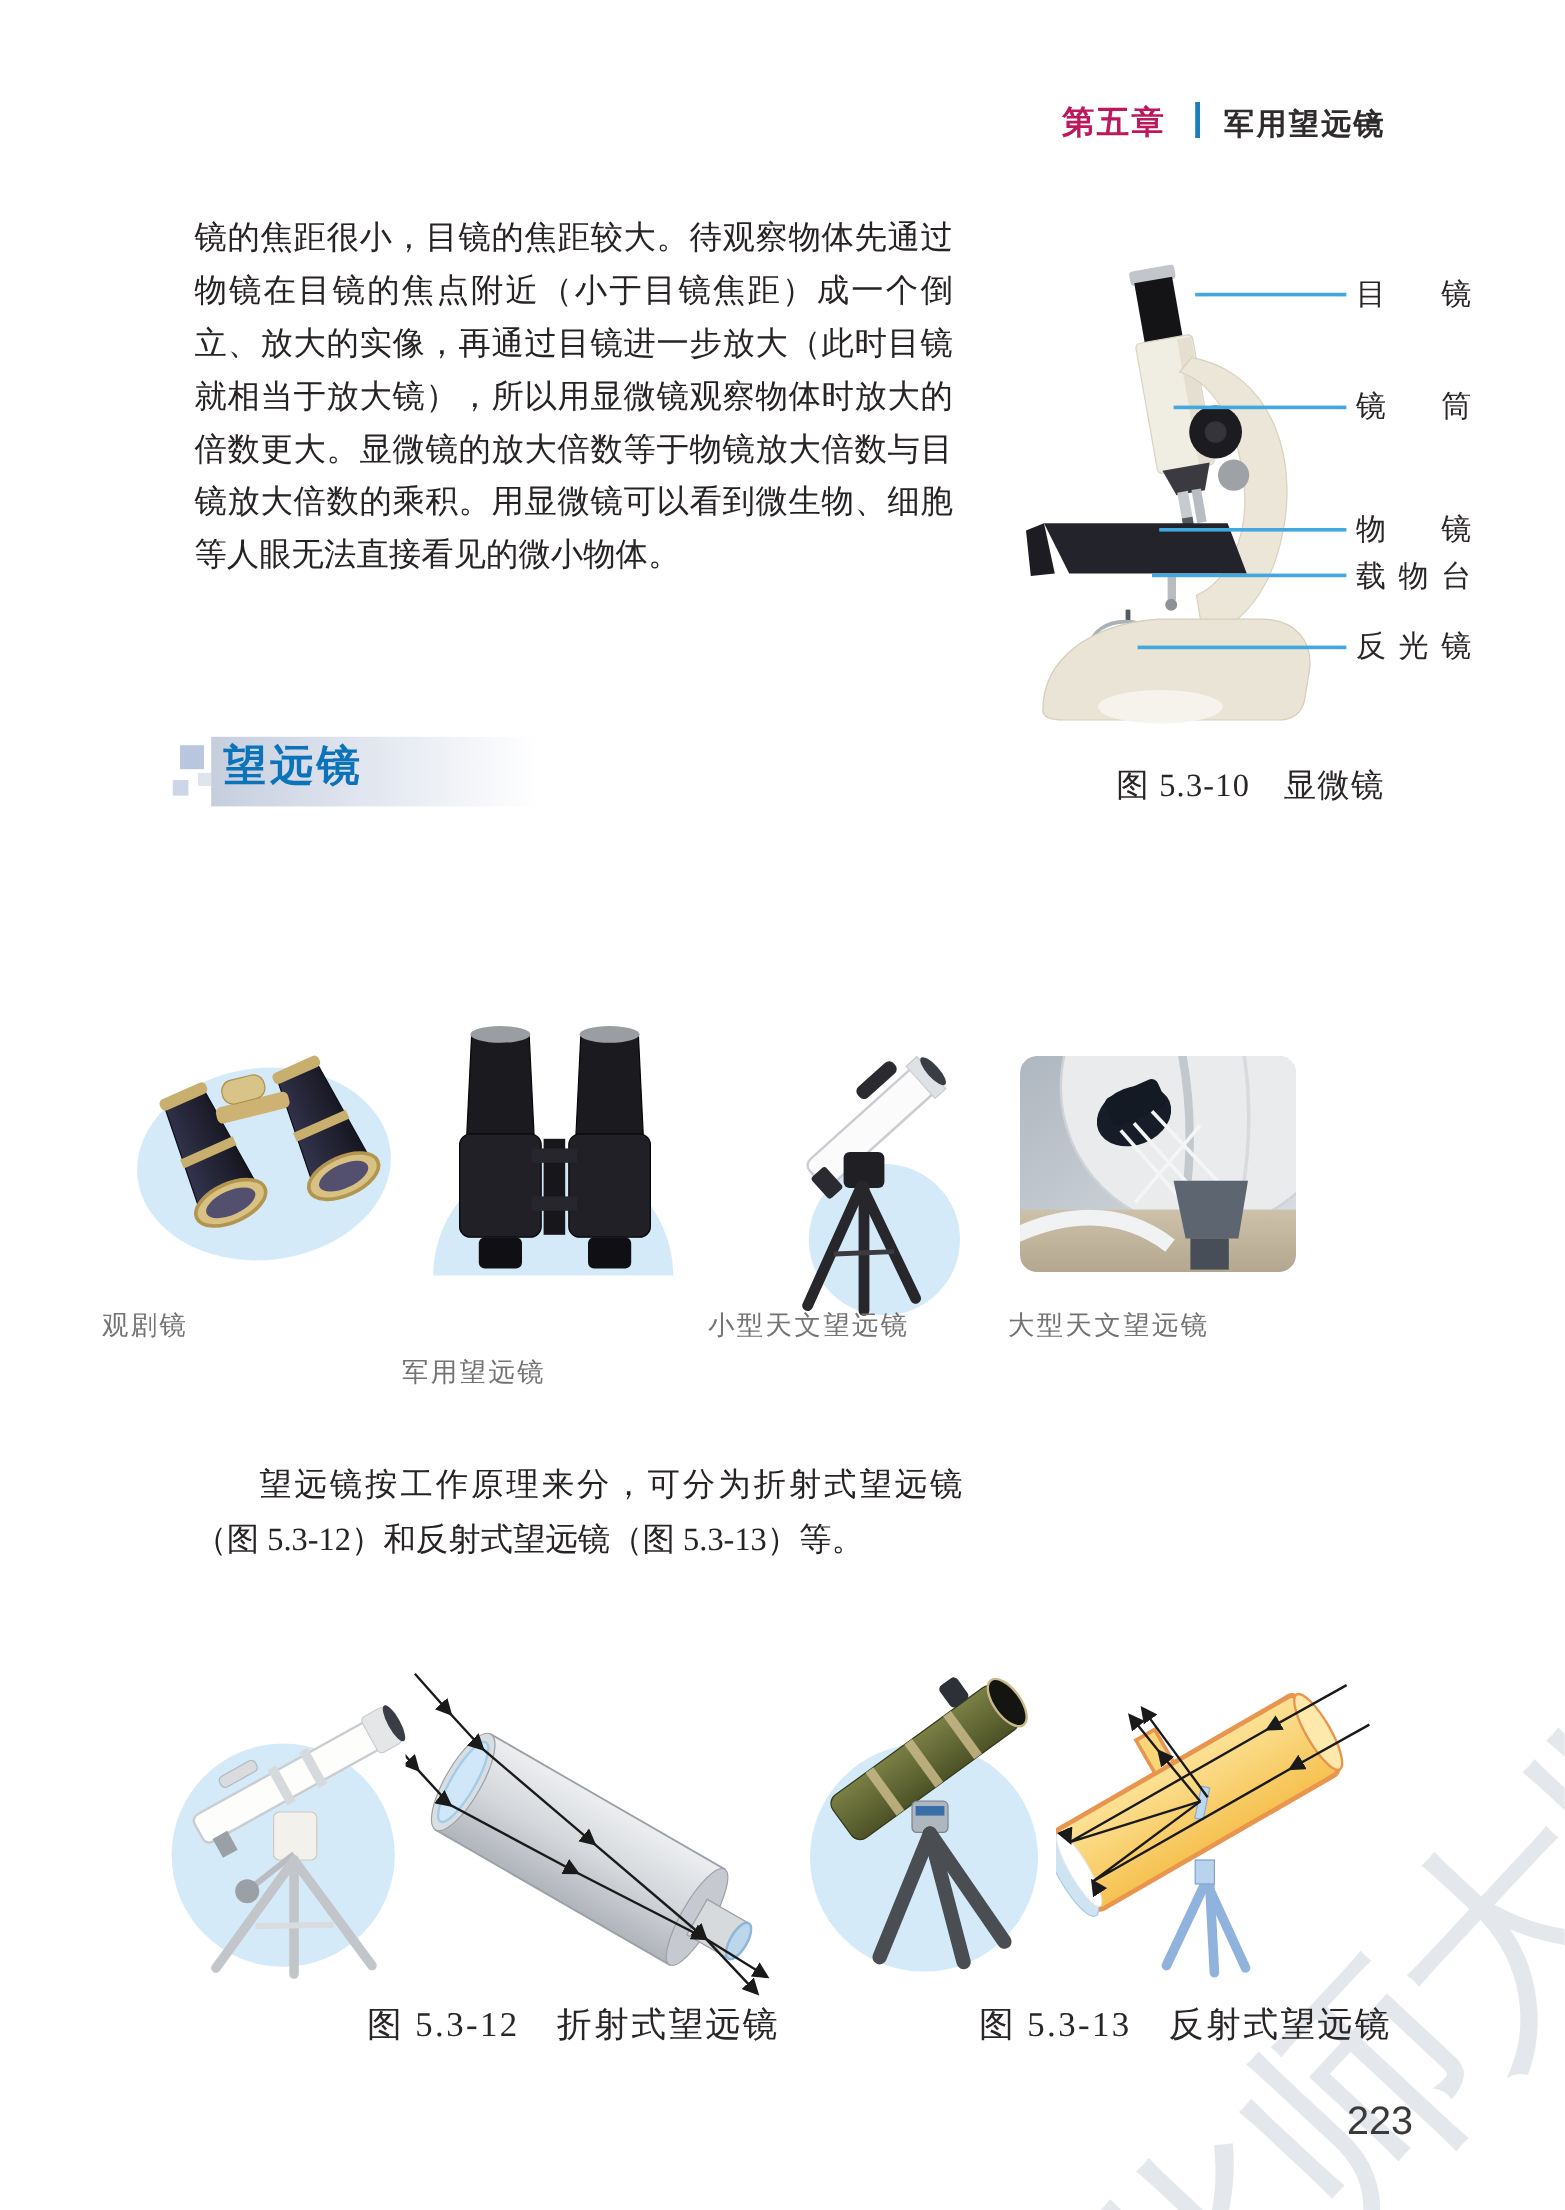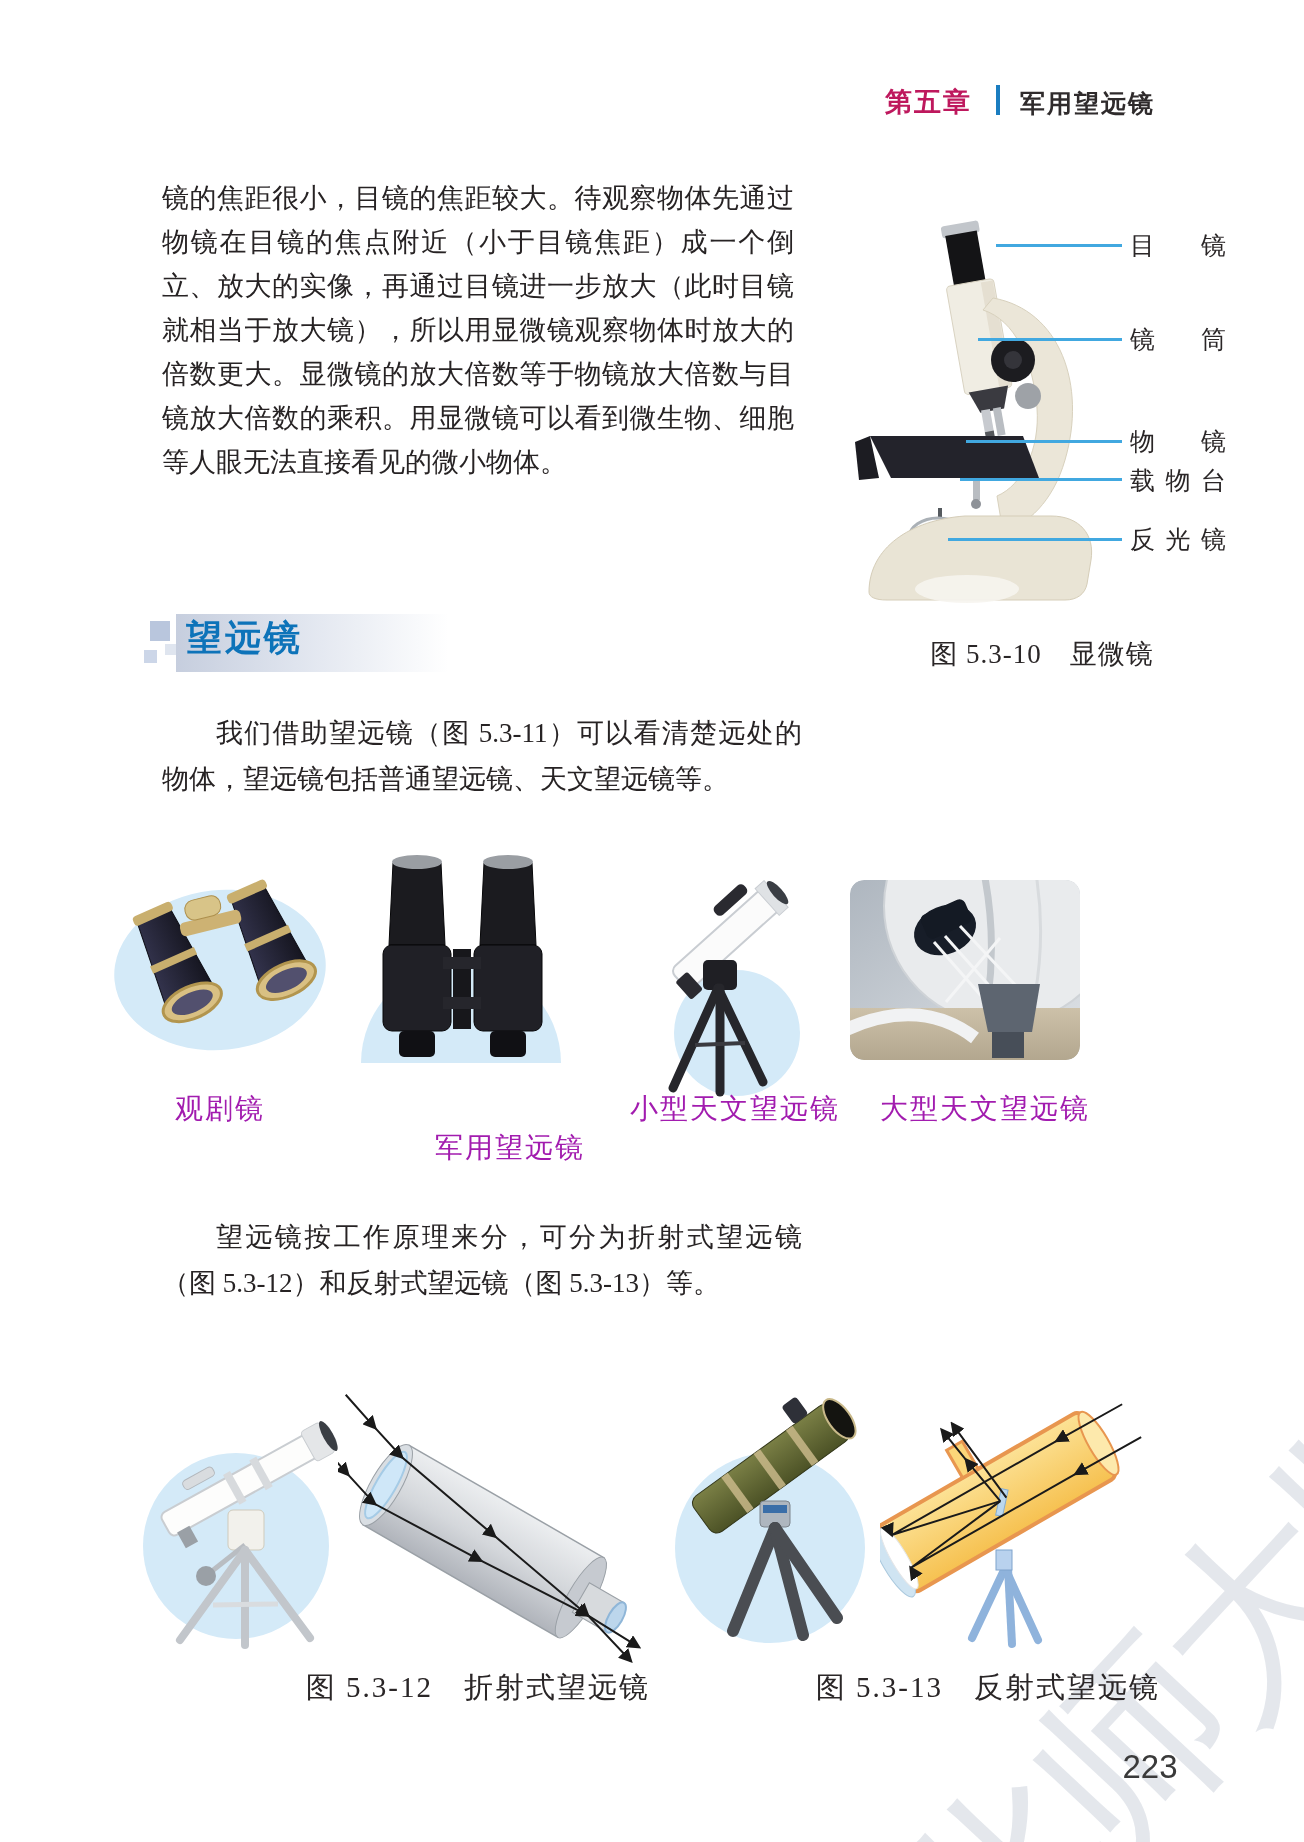--- a/index.html
+++ b/index.html
@@ -15,21 +15,21 @@
   .para.indent{text-indent:2em;line-height:46px;}
   
   .ms-label{width:96px;font-size:25px;line-height:30px;text-align:justify;text-align-last:justify;color:#2a2627;}
   .leader{height:3px;background:#41a8e0;}
   
   .sec-bar{width:296px;height:58px;background:linear-gradient(to right,#c6cede 0%,#dfe4ee 40%,#ffffff 92%);display:flex;}
   .sec-text{font-family:"Liberation Sans","DejaVu Sans",sans-serif;font-weight:bold;font-size:36px;color:#0d73b9;letter-spacing:3px;padding-left:10px;}
   .sq{position:absolute;}
   
   .fig-caption{font-size:27px;color:#2a2627;text-align:center;letter-spacing:1px;}
-  .item-caption{font-size:28px;color:#a21caf;text-align:right;letter-spacing:2px;}
+  .item-caption{font-size:22px;color:#737373;text-align:left;letter-spacing:2px;}
   .big-caption{font-size:29px;color:#2a2627;text-align:right;letter-spacing:2px;}
   
   .watermark{left:845px;top:1865px;transform:rotate(-47deg);transform-origin:0 0;font-size:195px;letter-spacing:-10px;
              color:rgba(196,202,213,0.45);white-space:nowrap;z-index:1;font-family:"Liberation Serif","DejaVu Serif",serif;}
   .z2{z-index:2;}
   .page-num{width:110px;text-align:center;font-family:"Liberation Sans","DejaVu Sans",sans-serif;font-size:33px;font-weight:500;color:#3a3a3a;}
 </style>
 </head>
 <body>
 
@@ -84,21 +84,20 @@
 
   <div class="abs fig-caption z2" style="left:880px;top:636px;width:324px;">图 5.3-10　显微镜</div>
 
   <div class="abs sq z2" style="left:150px;top:621px;width:20px;height:20px;background:#b9c6dd;"></div>
   <div class="abs sq z2" style="left:144px;top:650px;width:13px;height:13px;background:#ccd6e8;"></div>
   <div class="abs sq z2" style="left:165px;top:644px;width:11px;height:11px;background:#dfe5ef;"></div>
   <div class="abs sec-bar z2" style="left:176px;top:614px;">
     <span class="sec-text">望远镜</span>
   </div>
 
-  <div class="abs para indent z2" style="left:120px;top:710px;width:640px;">我们借助望远镜（图 5.3-11）可以看清楚远处的物体，望远镜包括普通望远镜、天文望远镜等。</div>
 
   <svg class="abs z2" style="left:105px;top:855px;" width="235" height="215" viewBox="0 0 235 215">
     <defs>
       <linearGradient id="navy1" x1="0" y1="0" x2="1" y2="0">
         <stop offset="0" stop-color="#34344e"></stop>
           <stop offset="1" stop-color="#15151f"></stop>
       </linearGradient>
     </defs>
     <ellipse cx="115" cy="115" rx="106" ry="80" fill="#d4eaf8" transform="rotate(-6 115 115)"></ellipse>
     <g transform="rotate(-24 110 100)">

